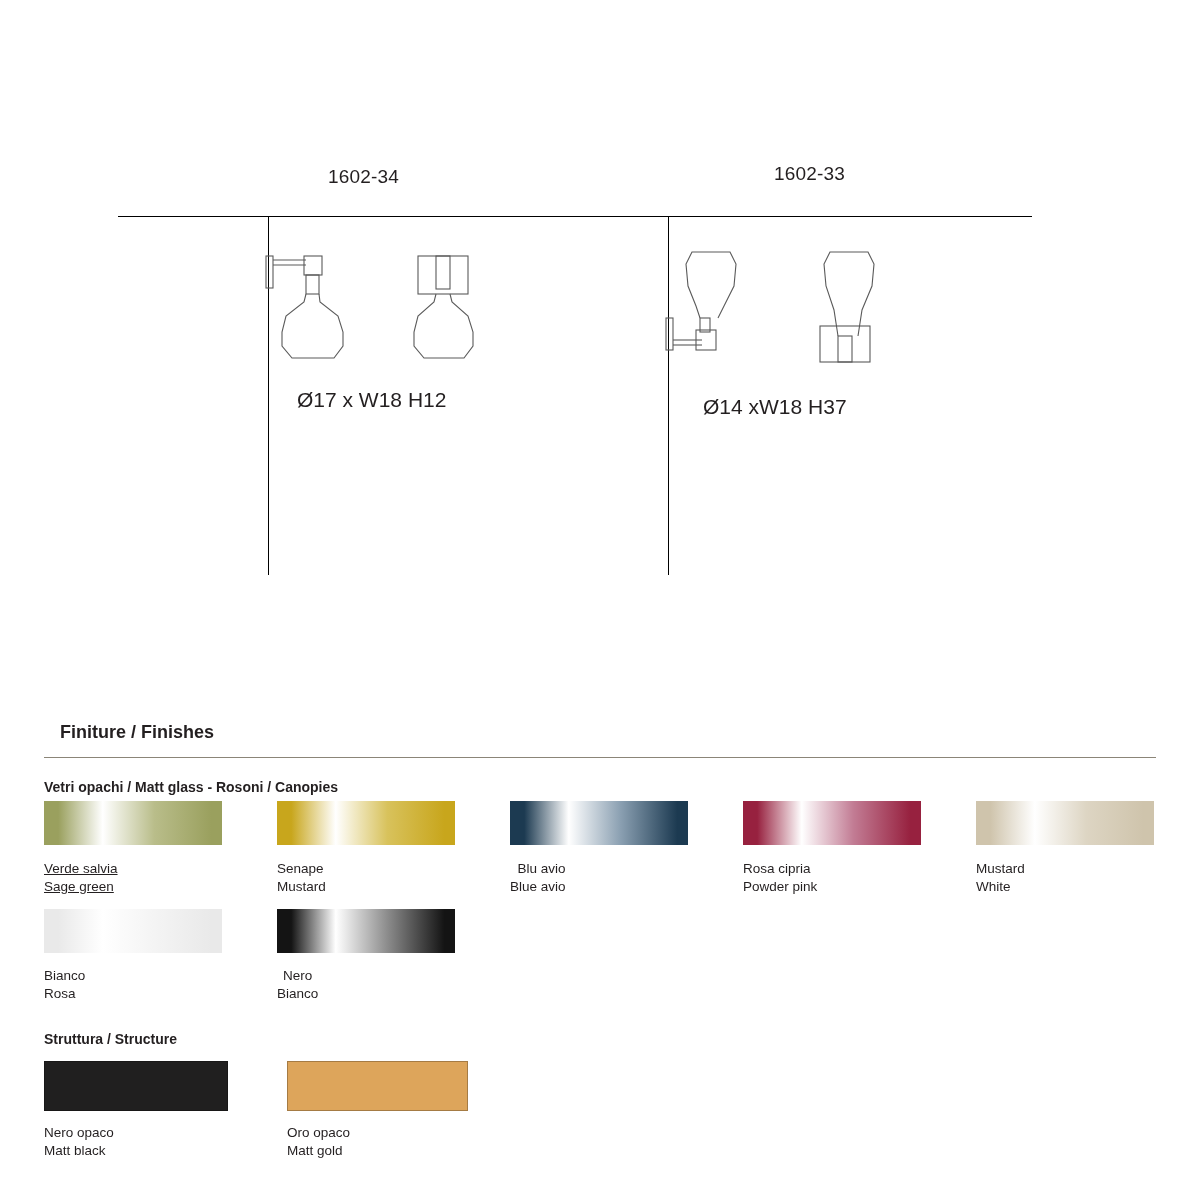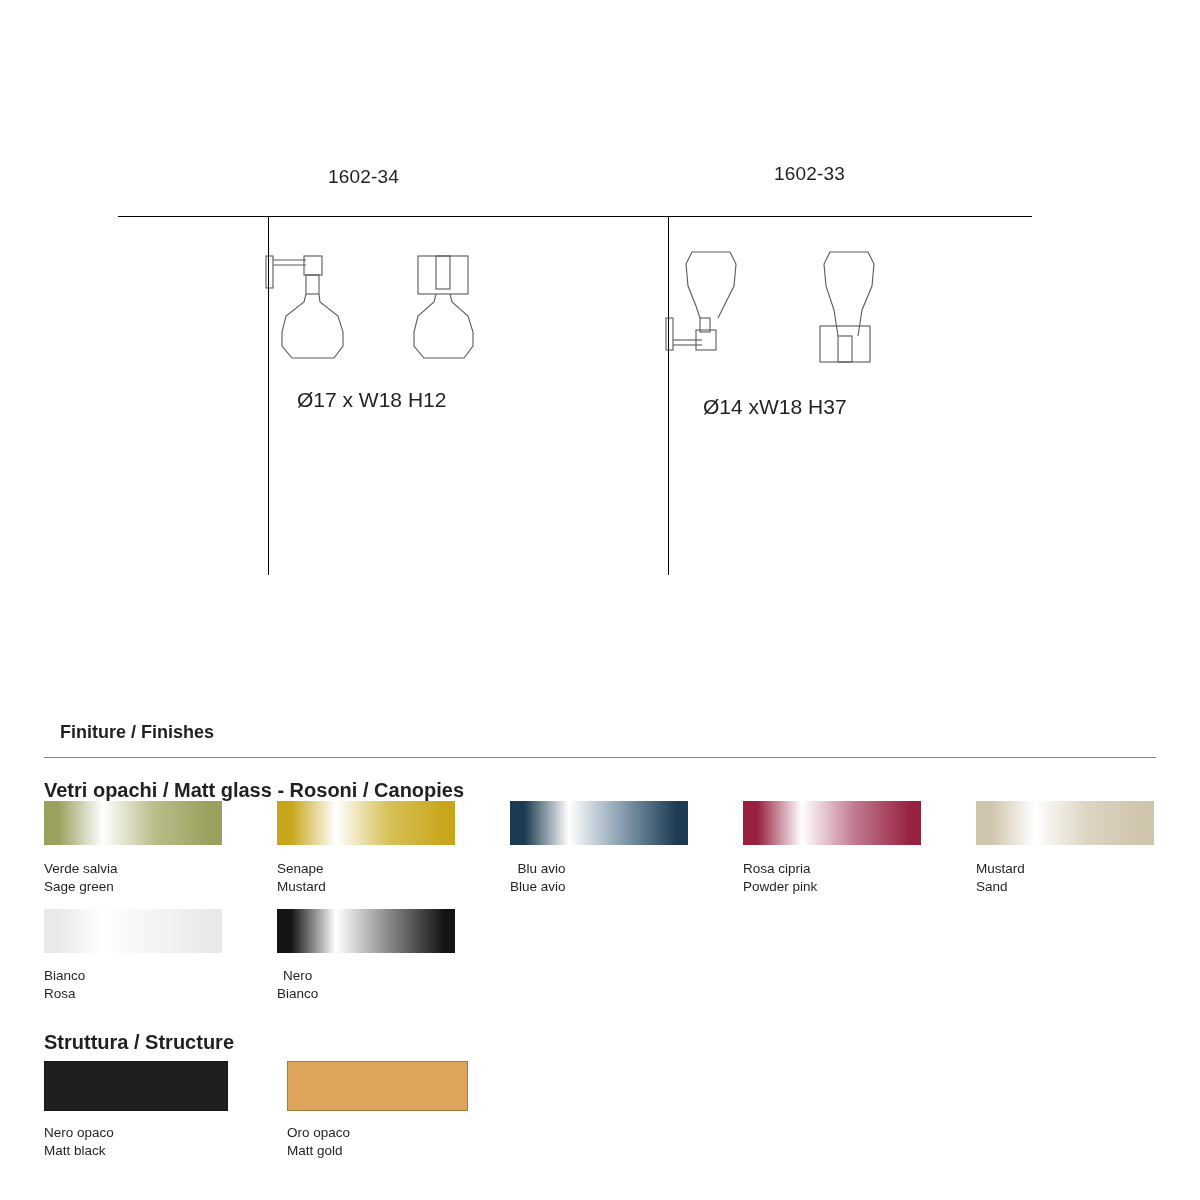--- a/index.html
+++ b/index.html
@@ -92,21 +92,21 @@
     left: 44px;
     top: 57px;
     width: 1112px;
     height: 0;
     border-top: 1px solid #8b8578;
   }
 
   .group-title {
     position: absolute;
     left: 44px;
-    font-size: 20px;
+    font-size: 14px;
     font-weight: bold;
     color: #231f20;
     white-space: nowrap;
   }
   #glass-group-title { top: 79px; }
   #structure-group-title { top: 331px; }
 
   .swatch {
     position: absolute;
     width: 178px;
@@ -209,21 +209,21 @@
   <div class="section-title" id="finishes-title">Finiture / Finishes</div>
 
   <div id="finishes-rule"></div>
 
   <div class="group-title" id="glass-group-title">Vetri opachi / Matt glass - Rosoni / Canopies</div>
 
   <div class="group-title" id="structure-group-title">Struttura / Structure</div>
 
   <div id="glass-swatch-container">
       <div class="swatch" style="left: 44px; top: 101px; background: linear-gradient(to right, rgb(154, 160, 94) 0%, rgb(154, 160, 94) 8%, rgb(255, 255, 255) 33%, rgb(185, 189, 138) 62%, rgb(154, 160, 94) 94%, rgb(154, 160, 94) 100%);"></div>
-      <div class="swatch-caption" style="left: 44px; top: 160px;">
+      <div class="swatch-caption" style="left: 44px; top: 160px; text-decoration: underline;">
         <span class="it">Verde salvia</span>
         <span class="en">Sage green</span>
       </div>
       <div class="swatch" style="left: 277px; top: 101px; background: linear-gradient(to right, rgb(200, 166, 28) 0%, rgb(200, 166, 28) 8%, rgb(255, 255, 255) 33%, rgb(216, 194, 92) 62%, rgb(200, 166, 28) 94%, rgb(200, 166, 28) 100%);"></div>
       <div class="swatch-caption" style="left: 277px; top: 160px;">
         <span class="it">Senape</span>
         <span class="en">Mustard</span>
       </div>
       <div class="swatch" style="left: 510px; top: 101px; background: linear-gradient(to right, rgb(28, 58, 81) 0%, rgb(28, 58, 81) 8%, rgb(255, 255, 255) 33%, rgb(139, 160, 178) 62%, rgb(28, 58, 81) 94%, rgb(28, 58, 81) 100%);"></div>
       <div class="swatch-caption" style="left: 510px; top: 160px; text-align: right;">
@@ -231,21 +231,21 @@
         <span class="en">Blue avio</span>
       </div>
       <div class="swatch" style="left: 743px; top: 101px; background: linear-gradient(to right, rgb(151, 33, 63) 0%, rgb(151, 33, 63) 8%, rgb(255, 255, 255) 33%, rgb(194, 124, 148) 62%, rgb(151, 33, 63) 94%, rgb(151, 33, 63) 100%);"></div>
       <div class="swatch-caption" style="left: 743px; top: 160px;">
         <span class="it">Rosa cipria</span>
         <span class="en">Powder pink</span>
       </div>
       <div class="swatch" style="left: 976px; top: 101px; background: linear-gradient(to right, rgb(207, 196, 172) 0%, rgb(207, 196, 172) 8%, rgb(255, 255, 255) 33%, rgb(221, 213, 195) 62%, rgb(207, 196, 172) 94%, rgb(207, 196, 172) 100%);"></div>
       <div class="swatch-caption" style="left: 976px; top: 160px;">
         <span class="it">Mustard</span>
-        <span class="en">Sand</span>
+        <span class="en">White</span>
       </div>
       <div class="swatch" style="left: 44px; top: 209px; background: linear-gradient(to right, rgb(233, 233, 233) 0%, rgb(233, 233, 233) 8%, rgb(255, 255, 255) 33%, rgb(244, 244, 244) 62%, rgb(233, 233, 233) 94%, rgb(233, 233, 233) 100%);"></div>
       <div class="swatch-caption" style="left: 44px; top: 267px;">
         <span class="it">Bianco</span>
         <span class="en">Rosa</span>
       </div>
       <div class="swatch" style="left: 277px; top: 209px; background: linear-gradient(to right, rgb(20, 20, 20) 0%, rgb(20, 20, 20) 8%, rgb(255, 255, 255) 33%, rgb(140, 140, 140) 62%, rgb(20, 20, 20) 94%, rgb(20, 20, 20) 100%);"></div>
       <div class="swatch-caption" style="left: 277px; top: 267px; text-align: center;">
         <span class="it">Nero</span>
         <span class="en">Bianco</span>

